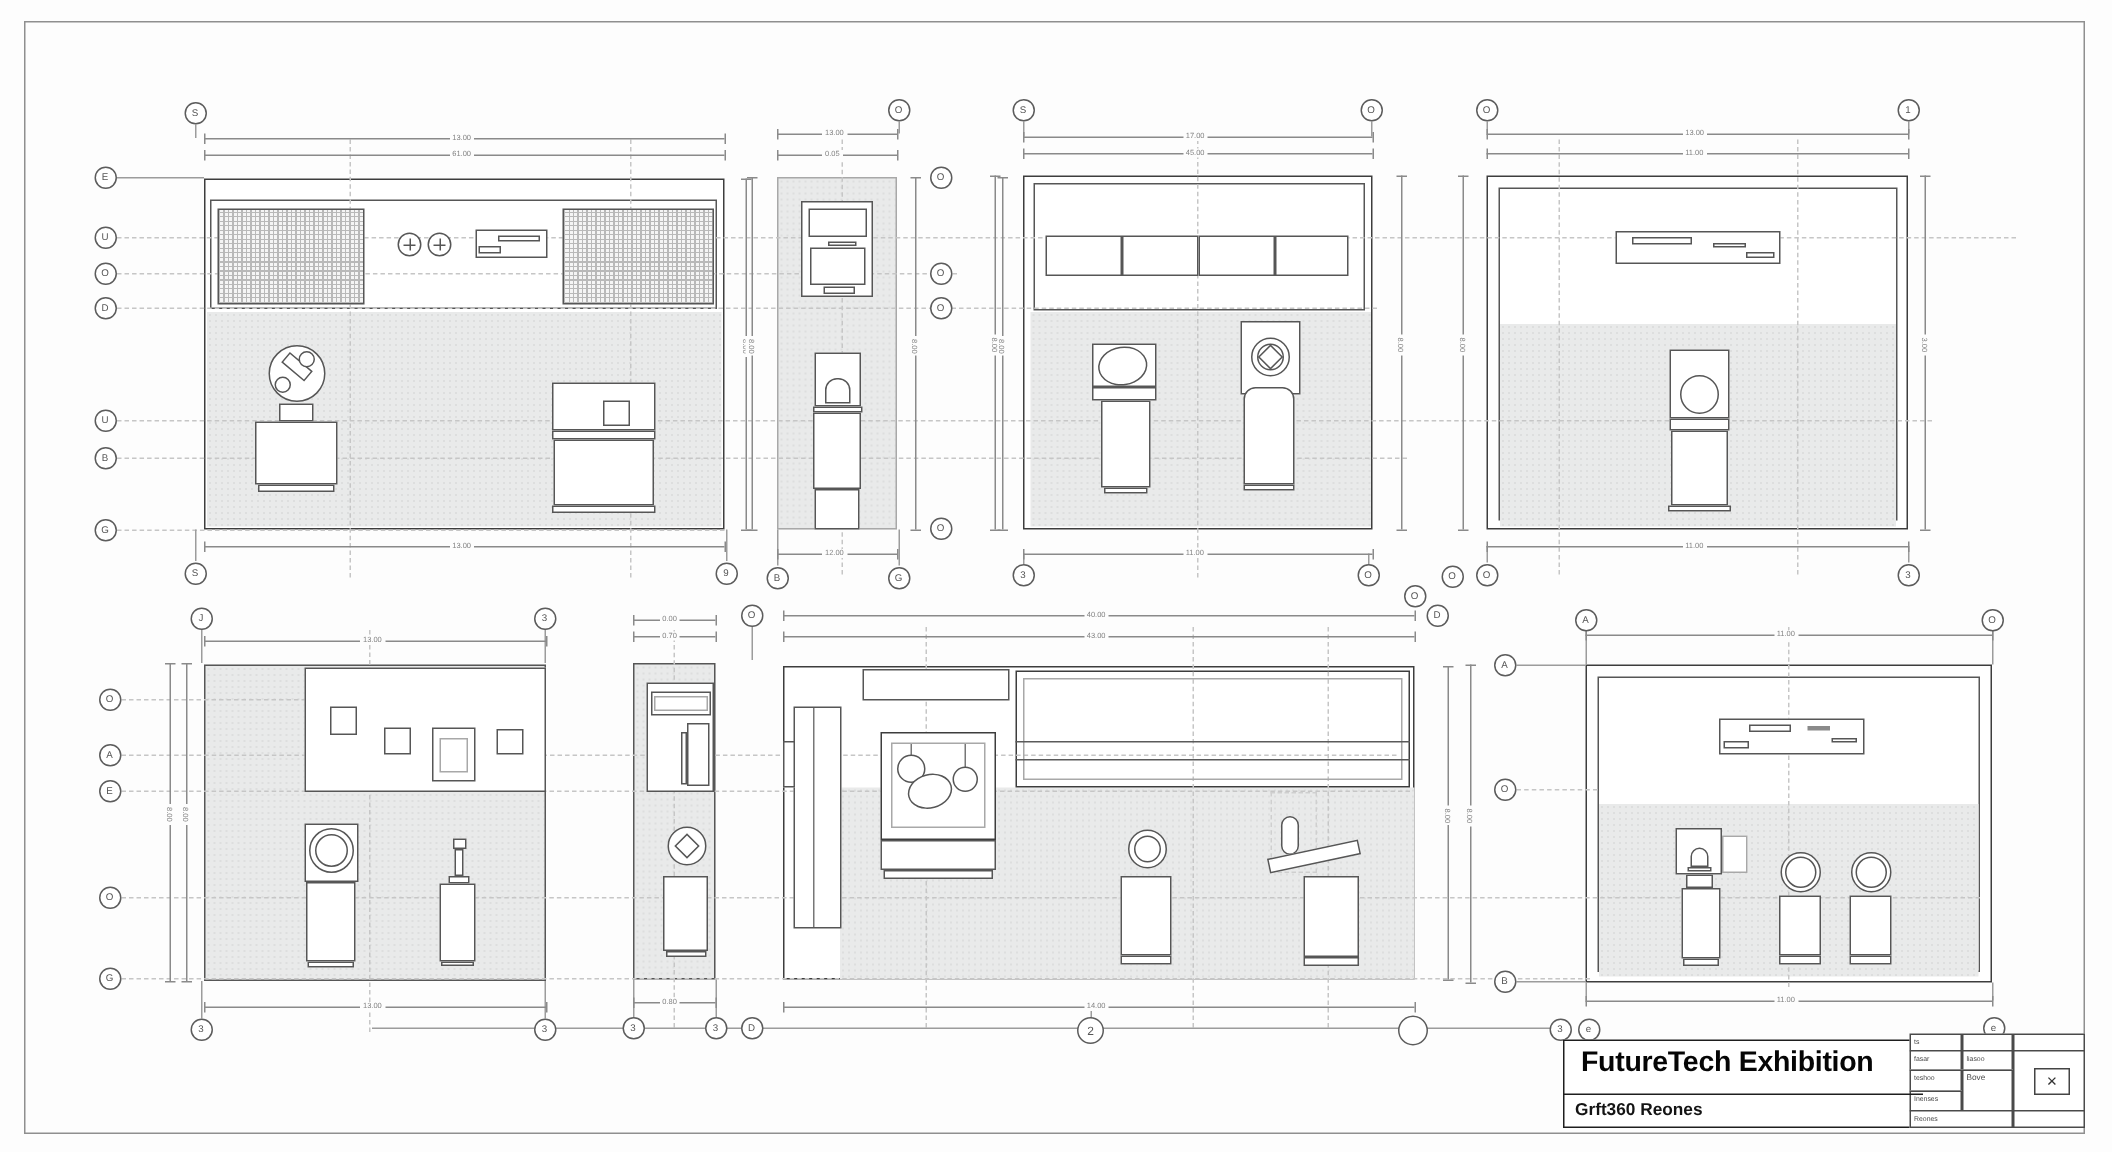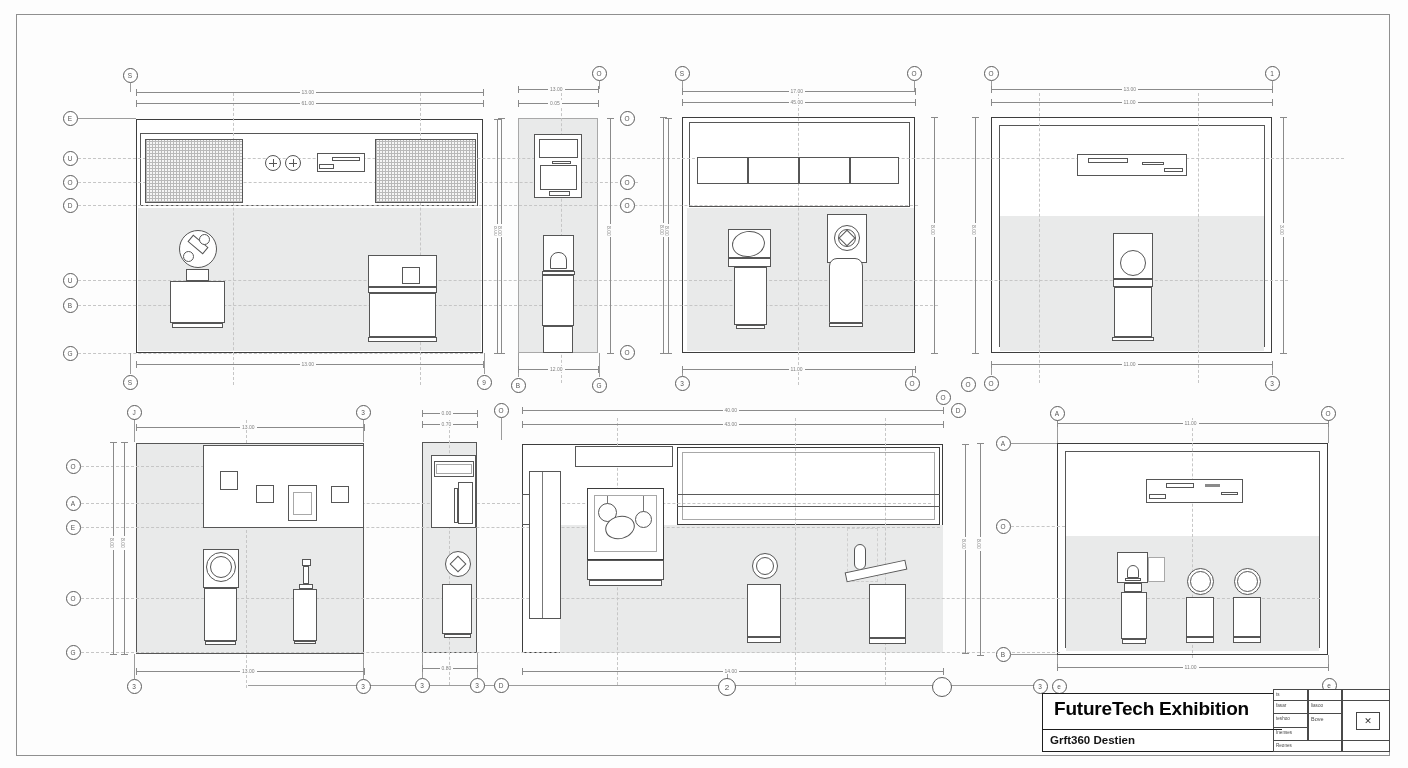--- a/index.html
+++ b/index.html
@@ -182,21 +182,21 @@
   <div class="abs b1 w z3" style="left:1186px;top:597px;width:28px;height:40px"></div>
   <div class="abs b1 w z3" style="left:1186px;top:637px;width:28px;height:6px"></div>
   <div class="abs b1 round w z3" style="left:1234px;top:568px;width:27px;height:27px"></div>
   <div class="abs b1 round w z3" style="left:1237px;top:571px;width:21px;height:21px"></div>
   <div class="abs b1 w z3" style="left:1233px;top:597px;width:28px;height:40px"></div>
   <div class="abs b1 w z3" style="left:1233px;top:637px;width:28px;height:6px"></div>
 
   <div class="abs w z6" style="left:1042px;top:693px;width:240px;height:59px;border:1.5px solid #1e1e1e"></div>
   <div class="abs z7" style="left:1042px;top:729px;width:240px;height:0;border-top:1px solid #1e1e1e"></div>
   <div class="tb-title" style="left:1054px;top:698px">FutureTech Exhibition</div>
-  <div class="tb-sub" style="left:1050px;top:734px">Grft360 Destien</div>
+  <div class="tb-sub" style="left:1050px;top:734px">Grft360 Reones</div>
 
   <div class="tcell" style="left:1273px;top:689px;width:35px;height:12px">ts</div>
   <div class="tcell" style="left:1308px;top:689px;width:34px;height:12px"></div>
   <div class="tcell" style="left:1342px;top:689px;width:48px;height:12px"></div>
   <div class="tcell" style="left:1273px;top:700px;width:35px;height:14px">fasar</div>
   <div class="tcell" style="left:1308px;top:700px;width:34px;height:14px">liasoo</div>
   <div class="tcell" style="left:1273px;top:713px;width:35px;height:15px">teshoo</div>
   <div class="tcell" style="left:1308px;top:713px;width:34px;height:28px;font-size:5.5px">Bove</div>
   <div class="tcell" style="left:1273px;top:727px;width:35px;height:14px">Inenses</div>
   <div class="tcell" style="left:1273px;top:740px;width:69px;height:12px">Reones</div>

